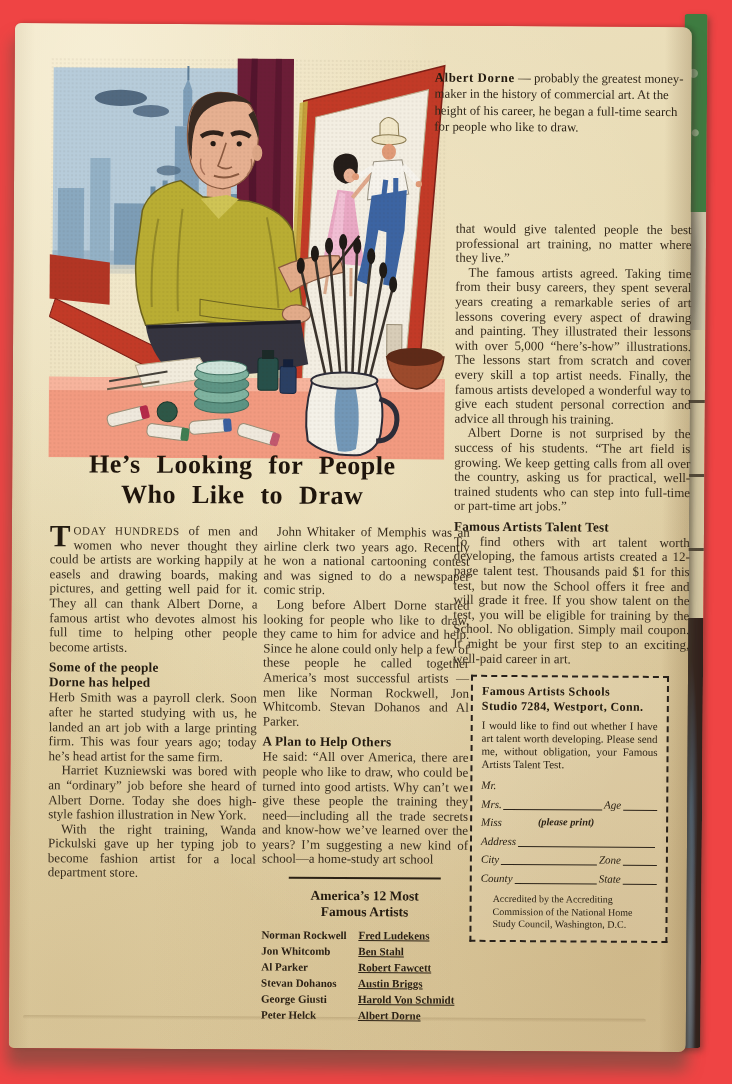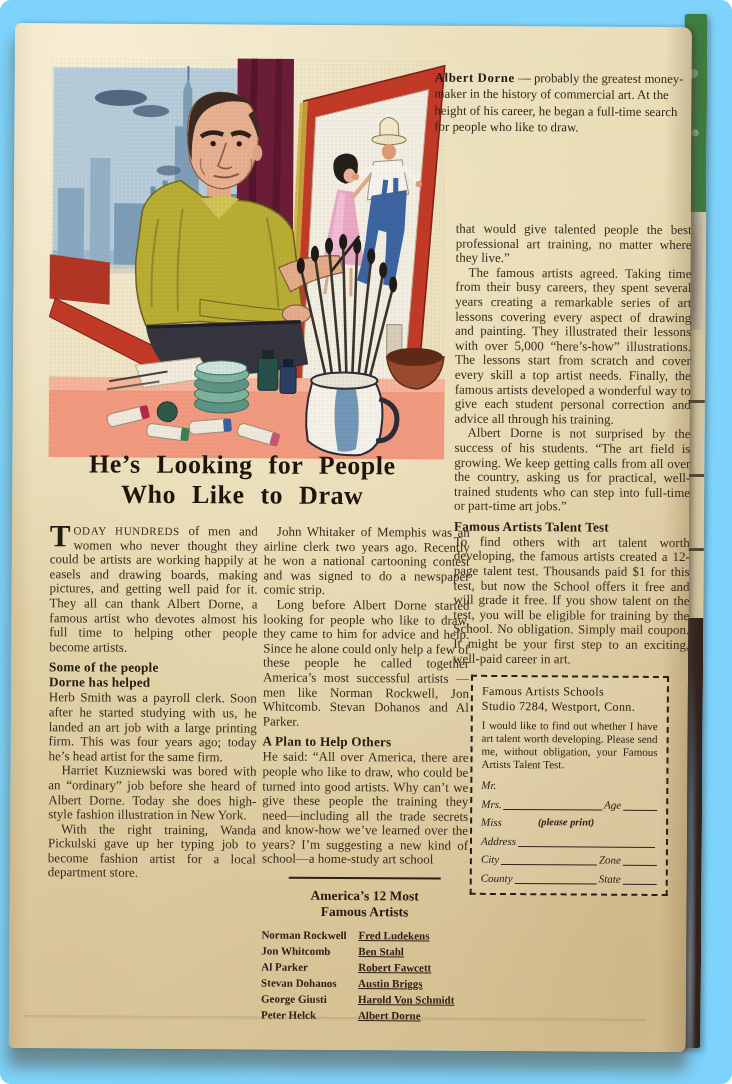--- a/index.html
+++ b/index.html
@@ -1,17 +1,17 @@
 <!DOCTYPE html>
 <html><head>
 <meta charset="utf-8">
 <style>
   html,body{margin:0;padding:0;}
   body{font-family:"Liberation Serif","DejaVu Serif",serif;}
-  .stage{position:relative;width:732px;height:1084px;background:#7dd3fc;overflow:hidden;border-radius:11px;}
+  .stage{position:relative;width:732px;height:1084px;background:#ef4444;overflow:hidden;}
 
   
   .edge-strip{position:absolute;left:681px;top:14px;width:23px;height:1034px;
     border-radius:3px;box-shadow:2px 3px 6px rgba(60,50,40,.5);overflow:hidden;transform:rotate(.4deg);}
   .edge-seg{width:100%;}
   .seg-green{height:198px;background:
     radial-gradient(circle at 50% 60%,rgba(230,225,205,.5) 0 3px,transparent 4px),
     radial-gradient(circle at 40% 30%,rgba(235,230,210,.45) 0 4px,transparent 5px),
     #3e7c41;}
   .seg-blotch{height:118px;background:
@@ -75,21 +75,21 @@
   .art-rule{width:152px;height:2px;background:#2b2115;margin:10px auto 9px;}
   .art-title{text-align:center;font-weight:bold;font-size:13.5px;line-height:16px;color:#241b10;}
   .art-rows{margin-top:7px;}
   .art-row{display:flex;gap:7px;font-weight:bold;font-size:11px;line-height:16px;color:#2b2115;}
   .art-row .l{flex:0 0 90px;}
   .art-row .r{flex:1;text-align:left;text-decoration:underline;}
 
   
   .coupon{margin:9px 0 0 18px;width:176px;border:2px dashed #28211a;
     padding:7px 9px 9px;color:#2b2215;background:rgba(255,250,235,.14);}
-  .coupon .cname{font-weight:normal;font-size:12px;line-height:14.5px;letter-spacing:.4px;color:#21180d;}
+  .coupon .cname{font-weight:bold;font-size:12px;line-height:14.5px;letter-spacing:.4px;color:#21180d;}
   .coupon .cbody{font-size:11px;line-height:12.8px;text-align:justify;margin-top:6px;}
   .frow{display:flex;align-items:flex-end;font-style:italic;font-size:11px;line-height:12px;margin-top:6.5px;}
   .frow .lab{white-space:nowrap;}
   .fl{flex:1 1 auto;border-bottom:1.4px solid #2c241a;height:10px;margin:0 2px;}
   .fl-sm{flex:0 0 34px;border-bottom:1.4px solid #2c241a;height:10px;margin:0 0 0 2px;}
   .pp{font-size:10.3px;margin-left:36px;font-weight:bold;}
   .accred{font-size:10px;line-height:12.6px;margin:9px 2px 0 12px;text-align:left;}
 </style>
 </head>
 <body>
@@ -356,18 +356,19 @@
             <span class="fl"></span>
             <span class="lab">Zone</span>
             <span class="fl-sm"></span>
           </div>
         <div class="frow">
             <span class="lab">County</span>
             <span class="fl"></span>
             <span class="lab">State</span>
             <span class="fl-sm"></span>
           </div>
+        <div class="accred">Accredited by the Accrediting Commission of the National Home Study Council, Washington, D.C.</div>
       </div>
     </div>
 
     <div class="crease"></div>
   </div>
 </div>
 
 </body></html>

